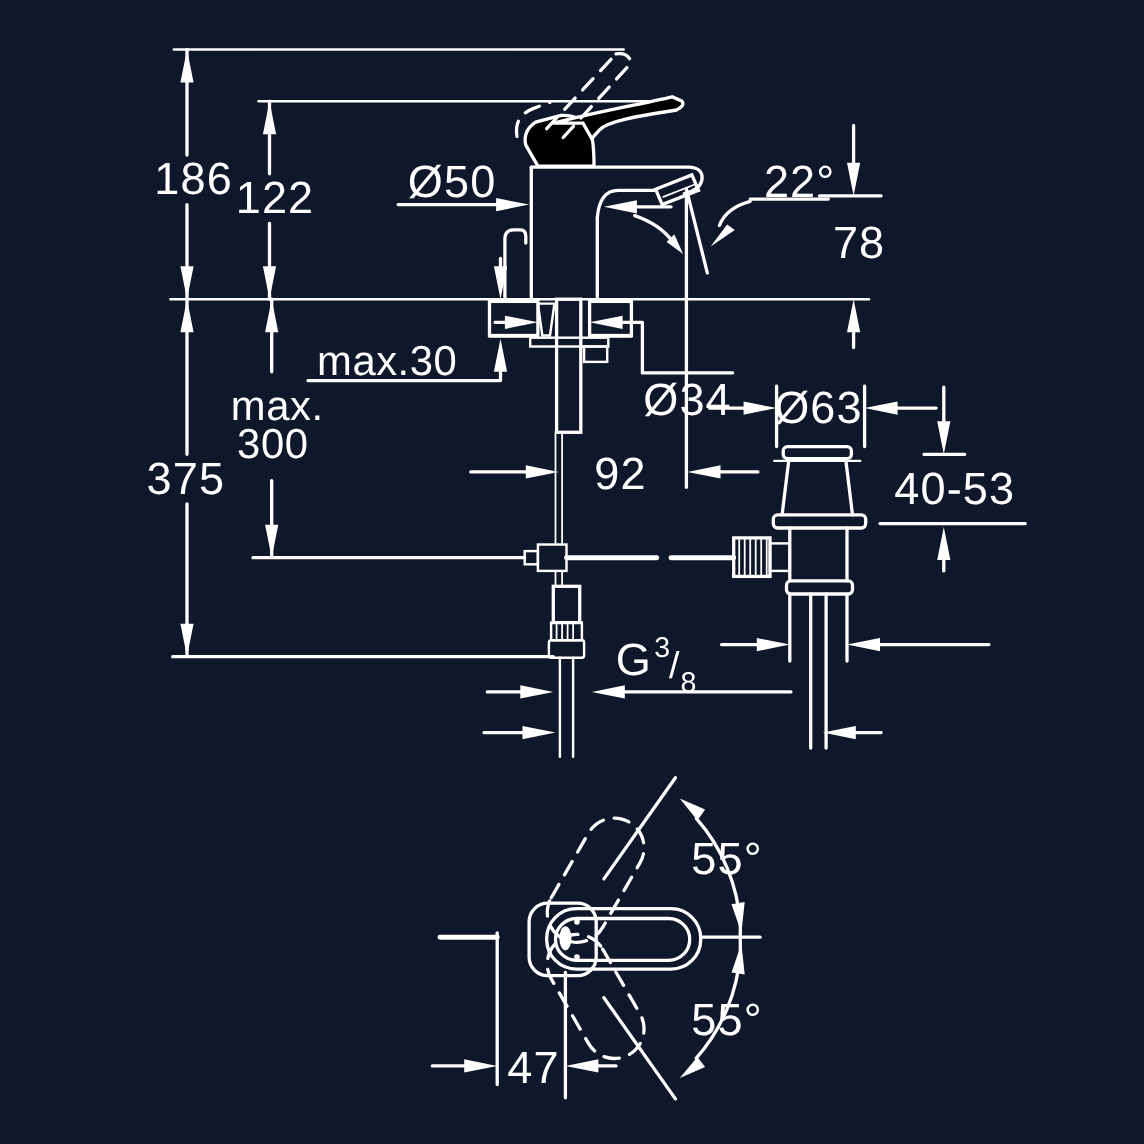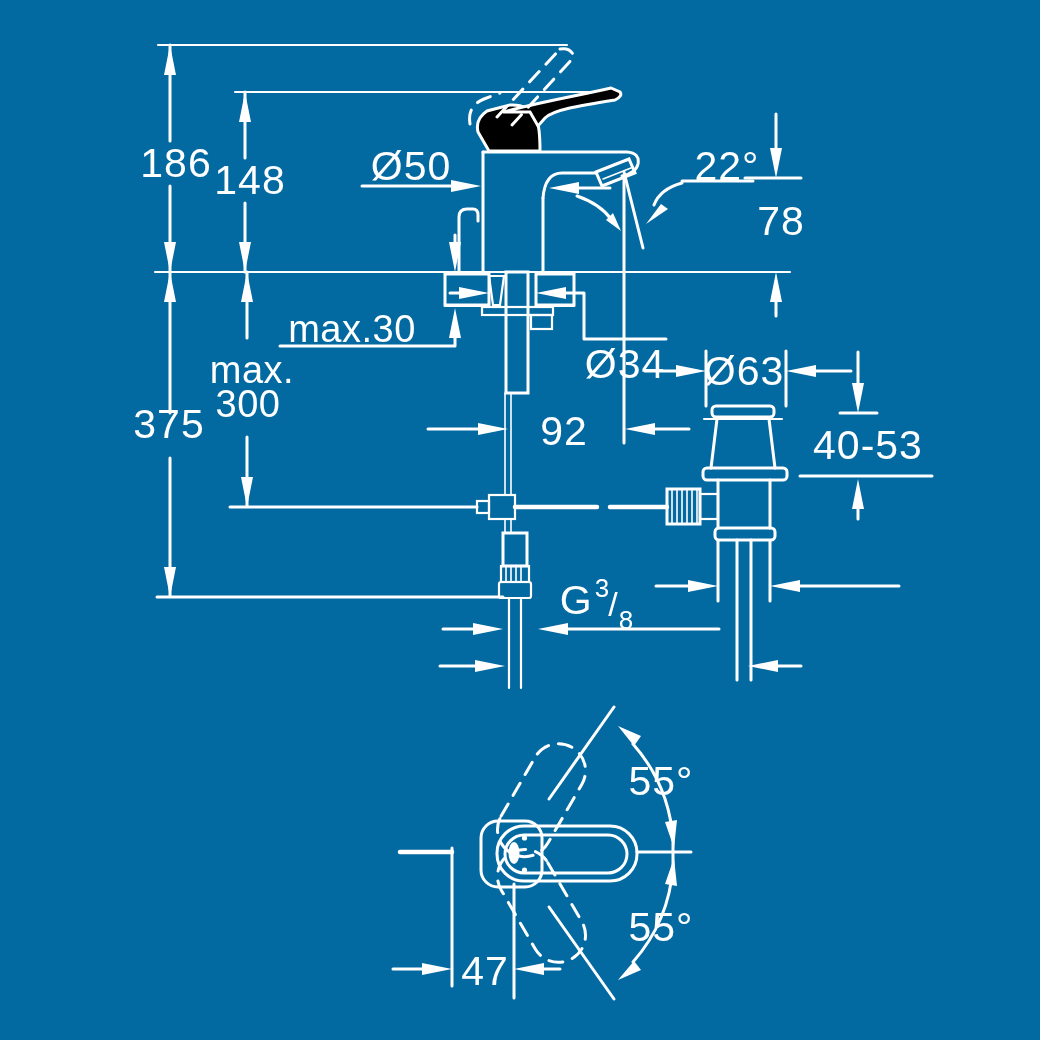--- a/index.html
+++ b/index.html
@@ -1,16 +1,16 @@
 <!DOCTYPE html>
 <html><head>
 <meta charset="utf-8">
 <style>
   html,body{margin:0;padding:0;background:#000;}
-  .stage{position:relative;width:1040px;height:1040px;background:#0369a1;overflow:hidden;
+  .stage{position:relative;width:1040px;height:1040px;background:#0f172a;overflow:hidden;
          font-family:"Liberation Sans", sans-serif;}
   .stage svg{position:absolute;left:0;top:0;}
   svg path, svg rect, svg line, svg circle, svg ellipse{stroke:#fff;fill:none;stroke-width:3;stroke-linecap:round;}
   svg .fillw{fill:#fff;stroke:none;}
   svg .blackfill{fill:#000;stroke:#fff;}
   svg .thin{stroke-width:2.2;}
   svg .hair{stroke-width:1.6;}
   svg .thick{stroke-width:4.5;}
   svg .dash{stroke-dasharray:14 10;}
   svg .patfill{stroke:#fff;stroke-width:2.5;}
@@ -187,29 +187,29 @@
       <path class="fillw" d="M674,858 L665,884 L677,886 Z"></path>
 
       <path d="M452,848 V986 M514,884 V998"></path>
       <path d="M393,969 H424 M544,969 H560"></path>
       <path class="fillw" d="M452,969 L422,963 L422,975 Z M514,969 L544,963 L544,975 Z"></path>
     </g>
   </g>
 </svg>
 
 <span class="dim-label" style="left:176px;top:163px;">186</span>
-<span class="dim-label" style="left:250px;top:180px;">148</span>
+<span class="dim-label" style="left:250px;top:180px;">122</span>
 <span class="dim-label" style="left:411px;top:166px;">Ø50</span>
 <span class="dim-label" style="left:727px;top:166px;">22°</span>
 <span class="dim-label" style="left:781px;top:221px;">78</span>
 <span class="dim-label small" style="left:352px;top:329px;">max.30</span>
 <span class="dim-label" style="left:625px;top:316px;margin-top:48px;">Ø34</span>
 <span class="dim-label small" style="left:252px;top:370px;">max.</span>
 <span class="dim-label small" style="left:248px;top:404px;">300</span>
-<span class="dim-label" style="left:169px;top:424px;">375</span>
+<span class="dim-label" style="left:169px;top:436px;">375</span>
 <span class="dim-label" style="left:564px;top:431px;">92</span>
 <span class="dim-label" style="left:744px;top:371px;">Ø63</span>
 <span class="dim-label" style="left:868px;top:445px;">40-53</span>
 <span class="dim-label" style="left:597px;top:602px;"><span>G</span><sup>3</sup><span class="slash">/</span><sub>8</sub></span>
 <span class="dim-label" style="left:661px;top:781px;">55°</span>
 <span class="dim-label" style="left:661px;top:927px;">55°</span>
 <span class="dim-label" style="left:485px;top:971px;text-align:right;">47</span>
 
 </div>
 

